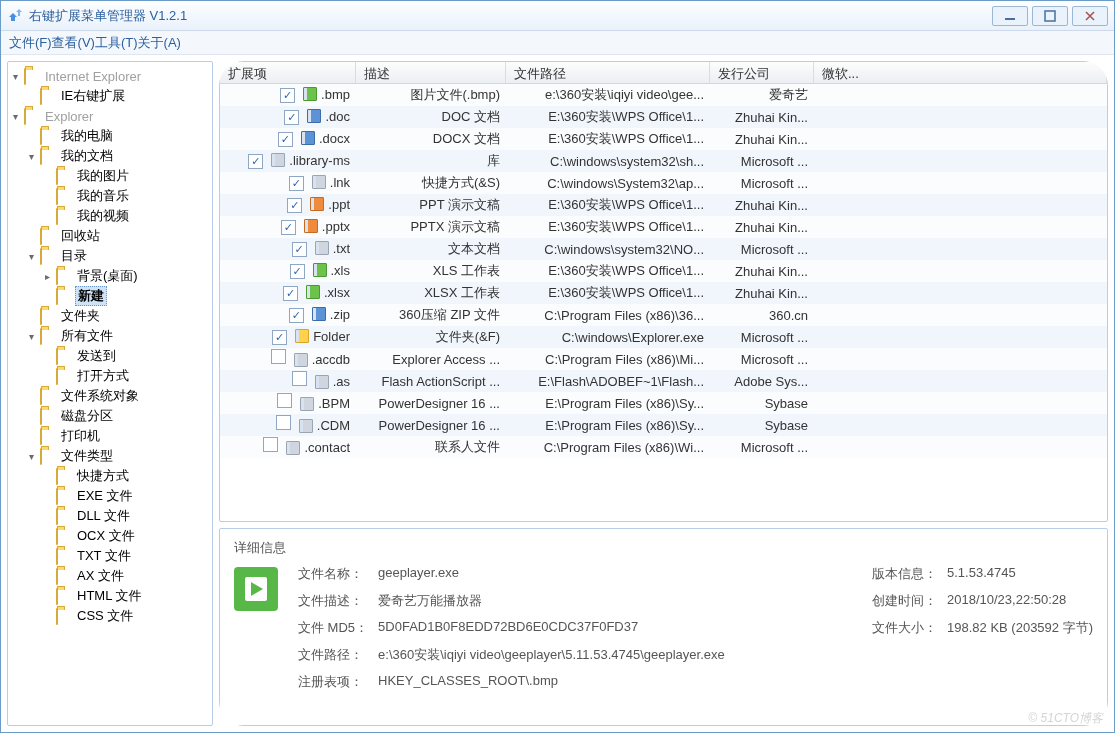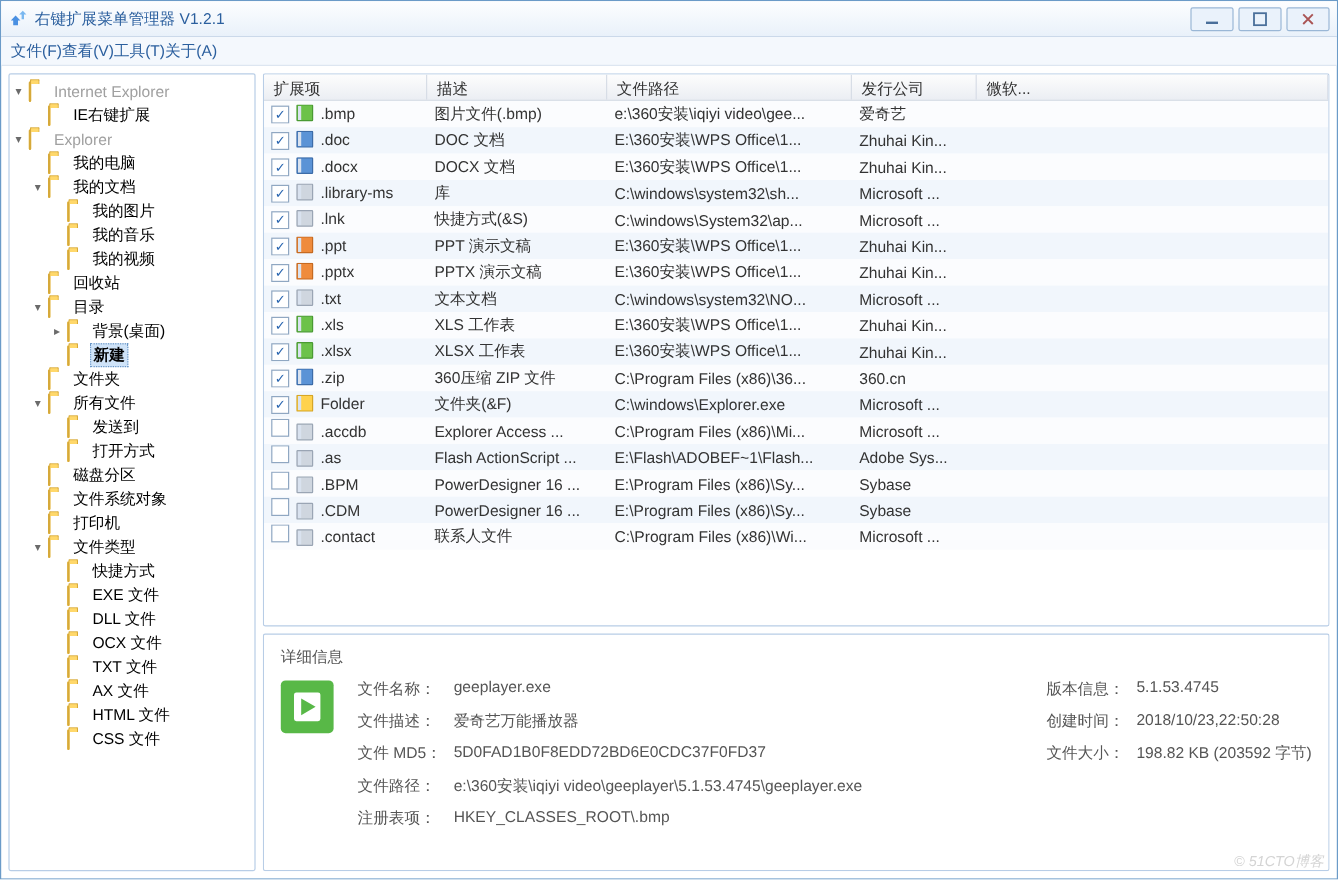--- a/index.html
+++ b/index.html
@@ -8,21 +8,21 @@
 .titlebar { height:30px; background:linear-gradient(#fdfeff,#e9f1fa); display:flex; align-items:center; padding:0 6px; border-bottom:1px solid #cbd9ea; }
 .titlebar .app-icon { width:16px; height:16px; margin-right:6px; }
 .titlebar .title { color:#2b5f9e; flex:1; font-size:13px; }
 .win-controls { display:flex; gap:4px; }
 .win-btn { width:36px; height:20px; border:1px solid #9ab7d6; border-radius:2px; display:flex; align-items:center; justify-content:center; background:#eaf2fb; color:#4a6f9a; }
 .win-btn.close { color:#a55; }
 .menubar { height:24px; background:#f4f8fd; display:flex; align-items:center; padding:0 8px; color:#2b5f9e; border-bottom:1px solid #dde6f1; }
 .content { flex:1; display:flex; padding:6px; gap:6px; overflow:hidden; }
 .panel { border:1px solid #b8cde6; border-radius:2px; background:#fff; }
 .tree-panel { width:206px; overflow:auto; padding:4px 2px; }
-.right-col { flex:1; display:flex; flex-direction:column; gap:6px; overflow:hidden; }
+.right-col { flex:1; display:flex; flex-direction:column; gap:6px; overflow:hidden;border-radius:25px; }
 .list-panel { flex:1; overflow:hidden; display:flex; flex-direction:column; }
 .detail-panel { height:198px; padding:10px 14px; }
 .tree ul { list-style:none; padding-left:16px; }
 .tree > ul { padding-left:0; }
 .tree-row { display:flex; align-items:center; gap:3px; height:20px; white-space:nowrap; cursor:default; }
 .tree-row.disabled { color:#a0a0a0; }
 .tree-row.selected .label { background:#cfe3f8; border:1px dotted #6a96c6; padding:0 2px; }
 .tree-row .label { padding:0 2px; }
 .toggle { width:11px; height:11px; display:inline-flex; align-items:center; justify-content:center; font-size:10px; color:#6b6b6b; }
 .folder-icon { width:16px; height:14px; display:inline-block; }
@@ -31,21 +31,21 @@
 .folder-open { width:14px; height:11px; background:#ffe59a; border:1px solid #d6a93a; border-radius:1px; position:relative; box-shadow:inset 0 3px 0 #fff2c4; }
 .folder-open:before { content:""; position:absolute; top:-3px; left:0; width:6px; height:3px; background:#ffd86b; border:1px solid #d6a93a; border-bottom:none; border-radius:1px 1px 0 0; }
 .list-header { display:flex; height:22px; background:linear-gradient(#fdfdfd,#ebeef3); border-bottom:1px solid #cfd7e2; }
 .list-header .col { border-right:1px solid #d7dde6; padding:3px 8px; color:#333; font-size:13px; overflow:hidden; white-space:nowrap; }
 .col-ext { width:136px; }
 .col-desc { width:150px; }
 .col-path { width:204px; }
 .col-pub { width:104px; }
 .col-ms { flex:1; }
 .list-body { flex:1; overflow-y:scroll; overflow-x:hidden; }
-.row { display:flex; height:22px; align-items:center; border-bottom:0; }
+.row { display:flex; height:22px; align-items:center; border-bottom:0;text-align:right; }
 .row:nth-child(odd){ background:#fbfcfe; }
 .row:nth-child(even){ background:#f1f6fc; }
 .row .col { padding:0 6px; overflow:hidden; white-space:nowrap; text-overflow:ellipsis; color:#333; }
 .row .cb { width:15px; height:15px; border:1px solid #8fa7c2; background:#fff; display:inline-flex; align-items:center; justify-content:center; margin-right:6px; font-size:11px; color:#2a66b0; }
 .row .file-ico { width:16px; height:16px; margin-right:4px; display:inline-block; vertical-align:middle; }
 .detail-title { color:#555; margin-bottom:8px; }
 .detail-grid { display:flex; gap:20px; }
 .detail-icon { width:44px; height:44px; background:#58b847; border-radius:4px; display:flex; align-items:center; justify-content:center; margin-top:2px; }
 .detail-fields { flex:1; display:grid; grid-template-columns:auto 1fr auto auto; row-gap:9px; column-gap:10px; color:#555; }
 .detail-fields .lab { white-space:nowrap; }
@@ -219,28 +219,28 @@
                       <span class="folder-icon"><span class="folder-closed"></span></span>
                       <span class="label">打开方式</span>
                     </div>
                   </li>
               </ul>
             </li>
             <li>
                 <div class="tree-row">
                   <span class="toggle"></span>
                   <span class="folder-icon"><span class="folder-closed"></span></span>
+                  <span class="label">文件系统对象</span>
+                </div>
+              </li>
+            <li>
+                <div class="tree-row">
+                  <span class="toggle"></span>
+                  <span class="folder-icon"><span class="folder-closed"></span></span>
                   <span class="label">磁盘分区</span>
-                </div>
-              </li>
-            <li>
-                <div class="tree-row">
-                  <span class="toggle"></span>
-                  <span class="folder-icon"><span class="folder-closed"></span></span>
-                  <span class="label">文件系统对象</span>
                 </div>
               </li>
             <li>
                 <div class="tree-row">
                   <span class="toggle"></span>
                   <span class="folder-icon"><span class="folder-closed"></span></span>
                   <span class="label">打印机</span>
                 </div>
               </li>
             <li>
@@ -465,21 +465,21 @@
               <span class="val">爱奇艺万能播放器</span>
             <span class="lab">创建时间：</span>
               <span class="val">2018/10/23,22:50:28</span>
 
             <span class="lab">文件 MD5：</span>
               <span class="val">5D0FAD1B0F8EDD72BD6E0CDC37F0FD37</span>
             <span class="lab">文件大小：</span>
               <span class="val">198.82 KB (203592 字节)</span>
 
             <span class="lab">文件路径：</span>
-              <span class="val full">e:\360安装\iqiyi video\geeplayer\5.1.53.4745\geeplayer.exe</span>
+              <span class="val full">e:\360安装\iqiyi video\geeplayer\5.11.53.4745\geeplayer.exe</span>
 
             <span class="lab">注册表项：</span>
               <span class="val full">HKEY_CLASSES_ROOT\.bmp</span>
           </div>
         </div>
       </div>
 
     </div>
   </div>
   <span class="watermark">© 51CTO博客</span>

